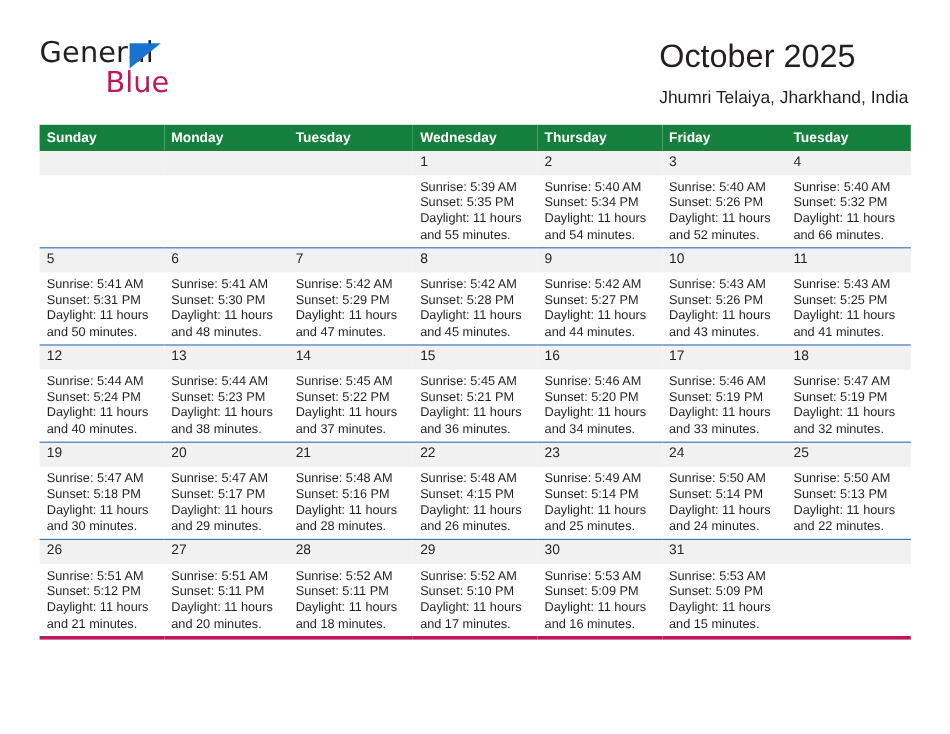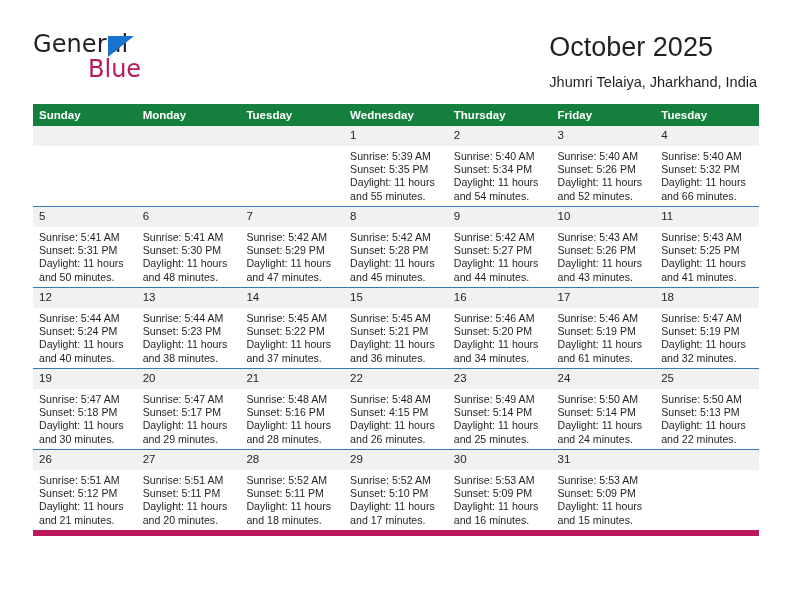--- a/index.html
+++ b/index.html
@@ -111,21 +111,21 @@
     padding: 0;
     border: none;
     border-top: 1px solid #3878b4;
     height: 80px;
     background: #ffffff;
   }
   .calendar tr.week:first-child td {
     border-top: none;
   }
   .calendar tr.week:last-child td {
-    border-bottom: 6px solid #be185d;
+    border-bottom: 3px solid #be185d;
   }
   .daynum {
     display: block;
     background: #f1f1f1;
     height: 15px;
     font-size: 11.5px;
     color: #231f20;
     padding: 2px 0 3px 6px;
     line-height: 15px;
   }
@@ -331,21 +331,21 @@
               <span>Daylight: 11 hours</span>
               <span>and 34 minutes.</span>
             </span>
           </td>
           <td>
             <span class="daynum">17</span>
             <span class="info">
               <span>Sunrise: 5:46 AM</span>
               <span>Sunset: 5:19 PM</span>
               <span>Daylight: 11 hours</span>
-              <span>and 61 minutes.</span>
+              <span>and 33 minutes.</span>
             </span>
           </td>
           <td>
             <span class="daynum">18</span>
             <span class="info">
               <span>Sunrise: 5:47 AM</span>
               <span>Sunset: 5:19 PM</span>
               <span>Daylight: 11 hours</span>
               <span>and 32 minutes.</span>
             </span>

